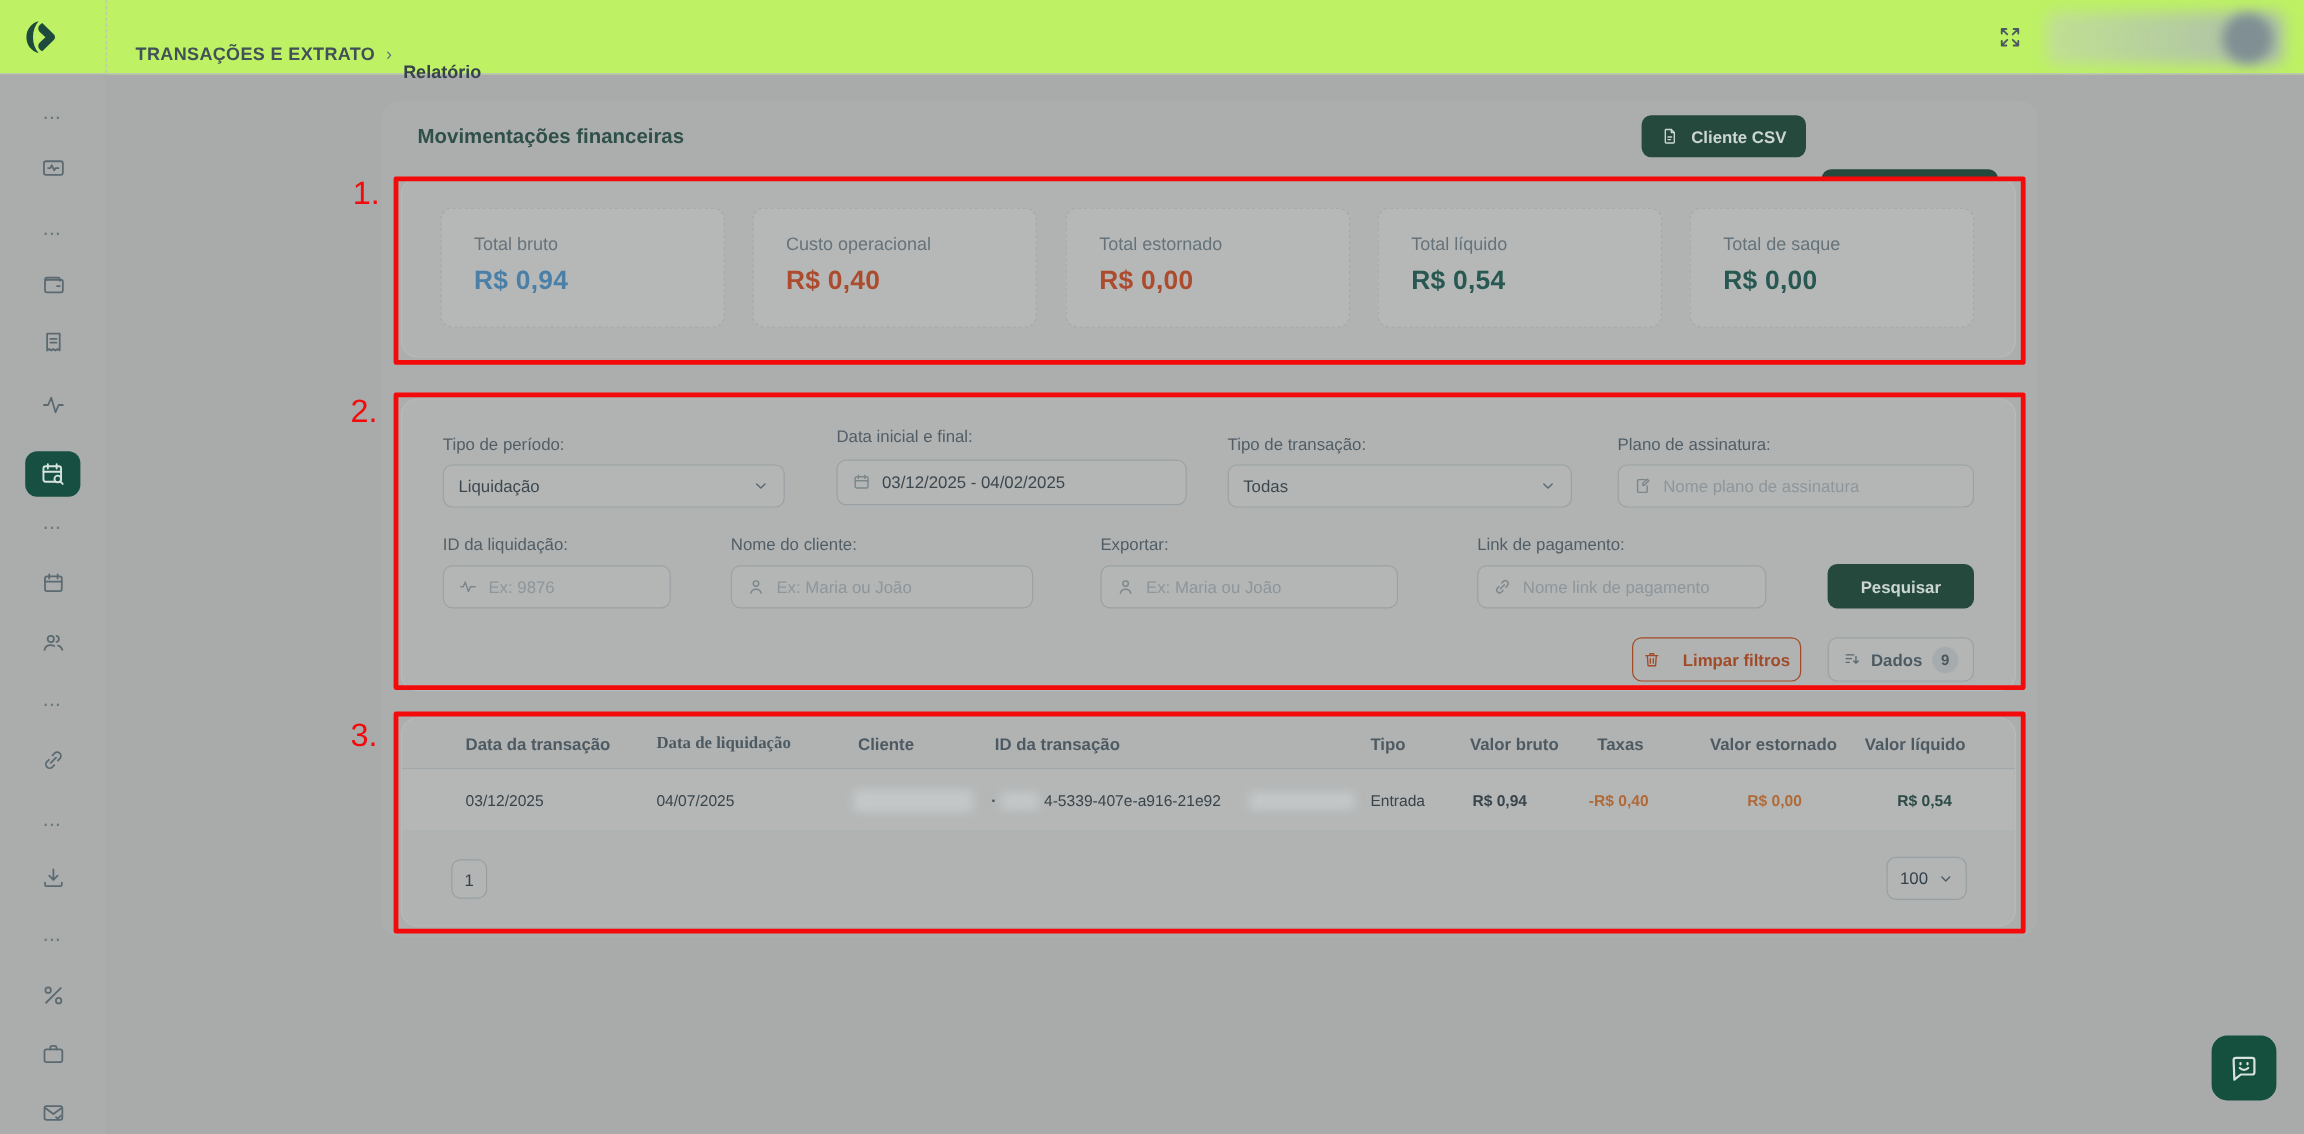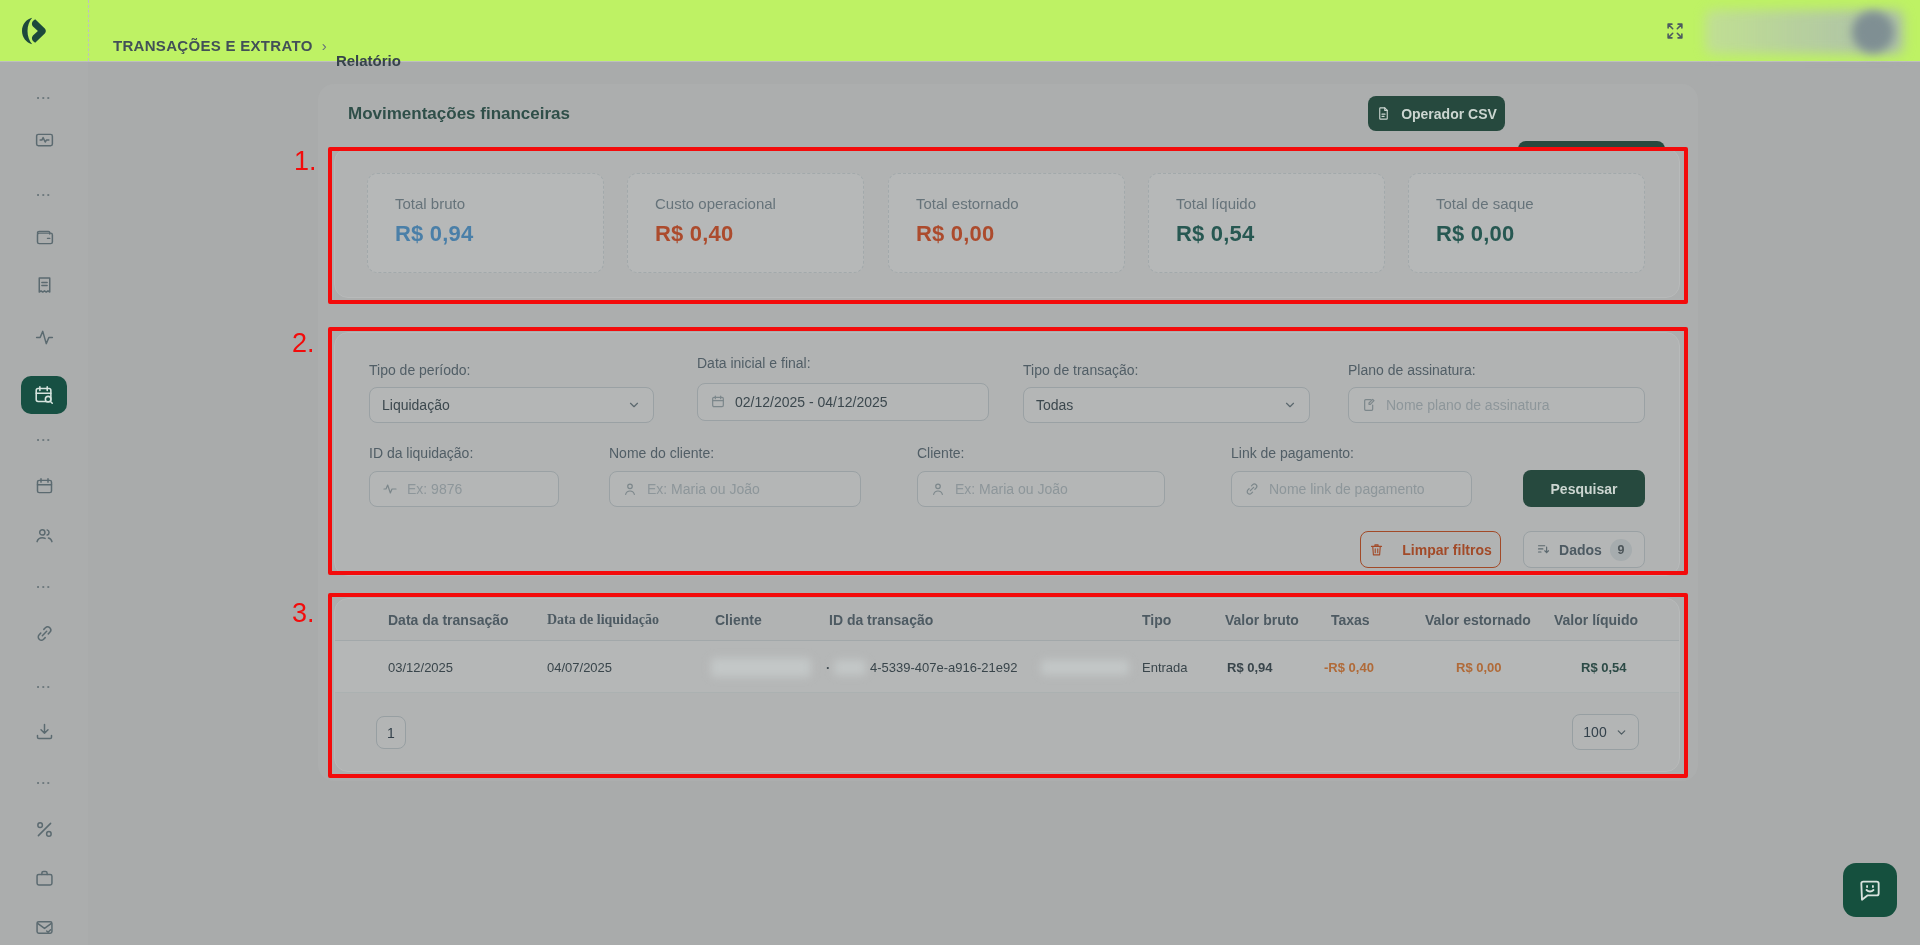--- a/index.html
+++ b/index.html
@@ -234,21 +234,21 @@
 
   <div class="outerpanel"></div>
   <div class="page-title">Movimentações financeiras</div>
 
   <button class="btn-dark export-csv">
     <svg viewBox="0 0 24 24" fill="none" stroke="currentColor" stroke-width="1.8" stroke-linecap="round" stroke-linejoin="round">
       <path d="M14 3H7a1 1 0 0 0-1 1v16a1 1 0 0 0 1 1h10a1 1 0 0 0 1-1V7z"></path>
         <path d="M14 3v4h4"></path>
         <path d="M9.5 13h5M9.5 16.5h3.5"></path>
     </svg>
-    <span>Operador CSV</span>
+    <span>Cliente CSV</span>
   </button>
   <button class="btn-dark export-excel">
     <svg viewBox="0 0 24 24" fill="none" stroke="currentColor" stroke-width="1.8" stroke-linecap="round" stroke-linejoin="round">
       <path d="M14 3H7a1 1 0 0 0-1 1v16a1 1 0 0 0 1 1h10a1 1 0 0 0 1-1V7z"></path>
         <path d="M14 3v4h4"></path>
         <path d="M9.5 13h5M9.5 16.5h3.5"></path>
     </svg>
     <span>Exportar Excel</span>
   </button>
 
@@ -284,21 +284,21 @@
           <path d="M6 9l6 6 6-6"></path>
         </svg>
     </div>
 
     <div class="flabel" style="left:362px;top:22px;">Data inicial e final:</div>
     <div class="fbox" style="left:362px;top:50px;width:292px;height:38px;">
       <svg viewBox="0 0 24 24" fill="none" stroke="currentColor" stroke-width="1.8" stroke-linecap="round" stroke-linejoin="round">
         <rect x="4" y="5" width="16" height="14" rx="2"></rect>
           <path d="M8 3v4M16 3v4M4 10h16"></path>
       </svg>
-      <span>02/12/2025 - 04/12/2025</span>
+      <span>03/12/2025 - 04/02/2025</span>
     </div>
 
     <div class="flabel" style="left:688px;top:29px;">Tipo de transação:</div>
     <div class="fbox" style="left:688px;top:54px;width:287px;">
       <span>Todas</span>
       <svg class="chev" viewBox="0 0 24 24" fill="none" stroke="currentColor" stroke-width="2" stroke-linecap="round" stroke-linejoin="round" style="width:14px;height:14px;">
           <path d="M6 9l6 6 6-6"></path>
         </svg>
     </div>
 
@@ -321,21 +321,21 @@
 
     <div class="flabel" style="left:274px;top:112px;">Nome do cliente:</div>
     <div class="fbox" style="left:274px;top:138px;width:252px;">
       <svg viewBox="0 0 24 24" fill="none" stroke="currentColor" stroke-width="1.8" stroke-linecap="round" stroke-linejoin="round">
           <circle cx="12" cy="8" r="3.4"></circle>
           <path d="M5.5 20c.8-3.2 3.4-5 6.5-5s5.7 1.8 6.5 5"></path>
         </svg>
       <input type="text" placeholder="Ex: Maria ou João" style="">
     </div>
 
-    <div class="flabel" style="left:582px;top:112px;">Cliente:</div>
+    <div class="flabel" style="left:582px;top:112px;">Exportar:</div>
     <div class="fbox" style="left:582px;top:138px;width:248px;">
       <svg viewBox="0 0 24 24" fill="none" stroke="currentColor" stroke-width="1.8" stroke-linecap="round" stroke-linejoin="round">
           <circle cx="12" cy="8" r="3.4"></circle>
           <path d="M5.5 20c.8-3.2 3.4-5 6.5-5s5.7 1.8 6.5 5"></path>
         </svg>
       <input type="text" placeholder="Ex: Maria ou João" style="">
     </div>
 
     <div class="flabel" style="left:896px;top:112px;">Link de pagamento:</div>
     <div class="fbox" style="left:896px;top:138px;width:241px;">

